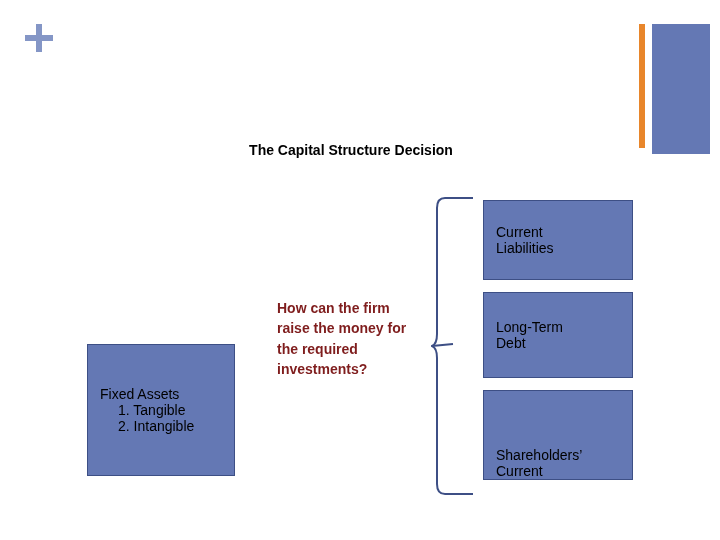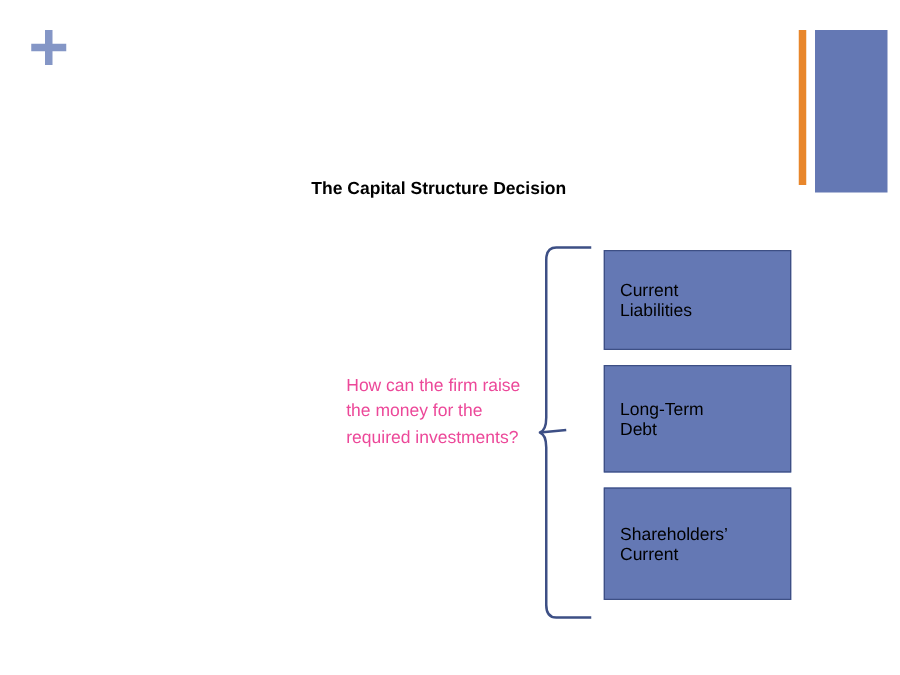--- a/index.html
+++ b/index.html
@@ -113,33 +113,33 @@
     height: 86px;
     display: flex;
     align-items: center;
   }
   .box-shareholders-equity {
     left: 472px;
     top: 390px;
     width: 150px;
     height: 90px;
     display: flex;
-    align-items: center;
+    align-items: flex-end;
   }
   .line1 { display: block; }
   .line-indent { display: block; padding-left: 18px; }
   .question {
     position: absolute;
     left: 266px;
     top: 298px;
     width: 140px;
     font-size: 14px;
-    font-weight: normal;
+    font-weight: bold;
     line-height: 1.45;
-    color: #ec4899;
+    color: #7f1d1d;
   }
   .brace {
     position: absolute;
     left: 420px;
     top: 196px;
     width: 44px;
     height: 300px;
   }
   .brace svg { display: block; }
 </style>
@@ -152,20 +152,27 @@
     <div class="bar-h"></div>
     <div class="bar-v"></div>
   </div>
 
   <div class="corner-accent"></div>
   <div class="corner-block"></div>
 
   <div class="title">The Capital Structure Decision</div>
 
 
+  <div class="box box-fixed-assets">
+    <div class="inner">
+      <span class="line1">Fixed Assets</span>
+      <span class="line-indent">1. Tangible</span>
+      <span class="line-indent">2. Intangible</span>
+    </div>
+  </div>
 
   <div class="question">How can the firm raise the money for the required investments?</div>
 
   <div class="brace">
     <svg width="44" height="300" viewBox="0 0 44 300" fill="none">
       <path d="M42 2 L14 2 Q6 2 6 12 L6 138 Q6 148 1 150 Q6 152 6 162 L6 288 Q6 298 14 298 L42 298" stroke="#3d4f85" stroke-width="2" fill="none"></path>
       <path d="M1 150 L22 148" stroke="#3d4f85" stroke-width="2" fill="none"></path>
     </svg>
   </div>
 

